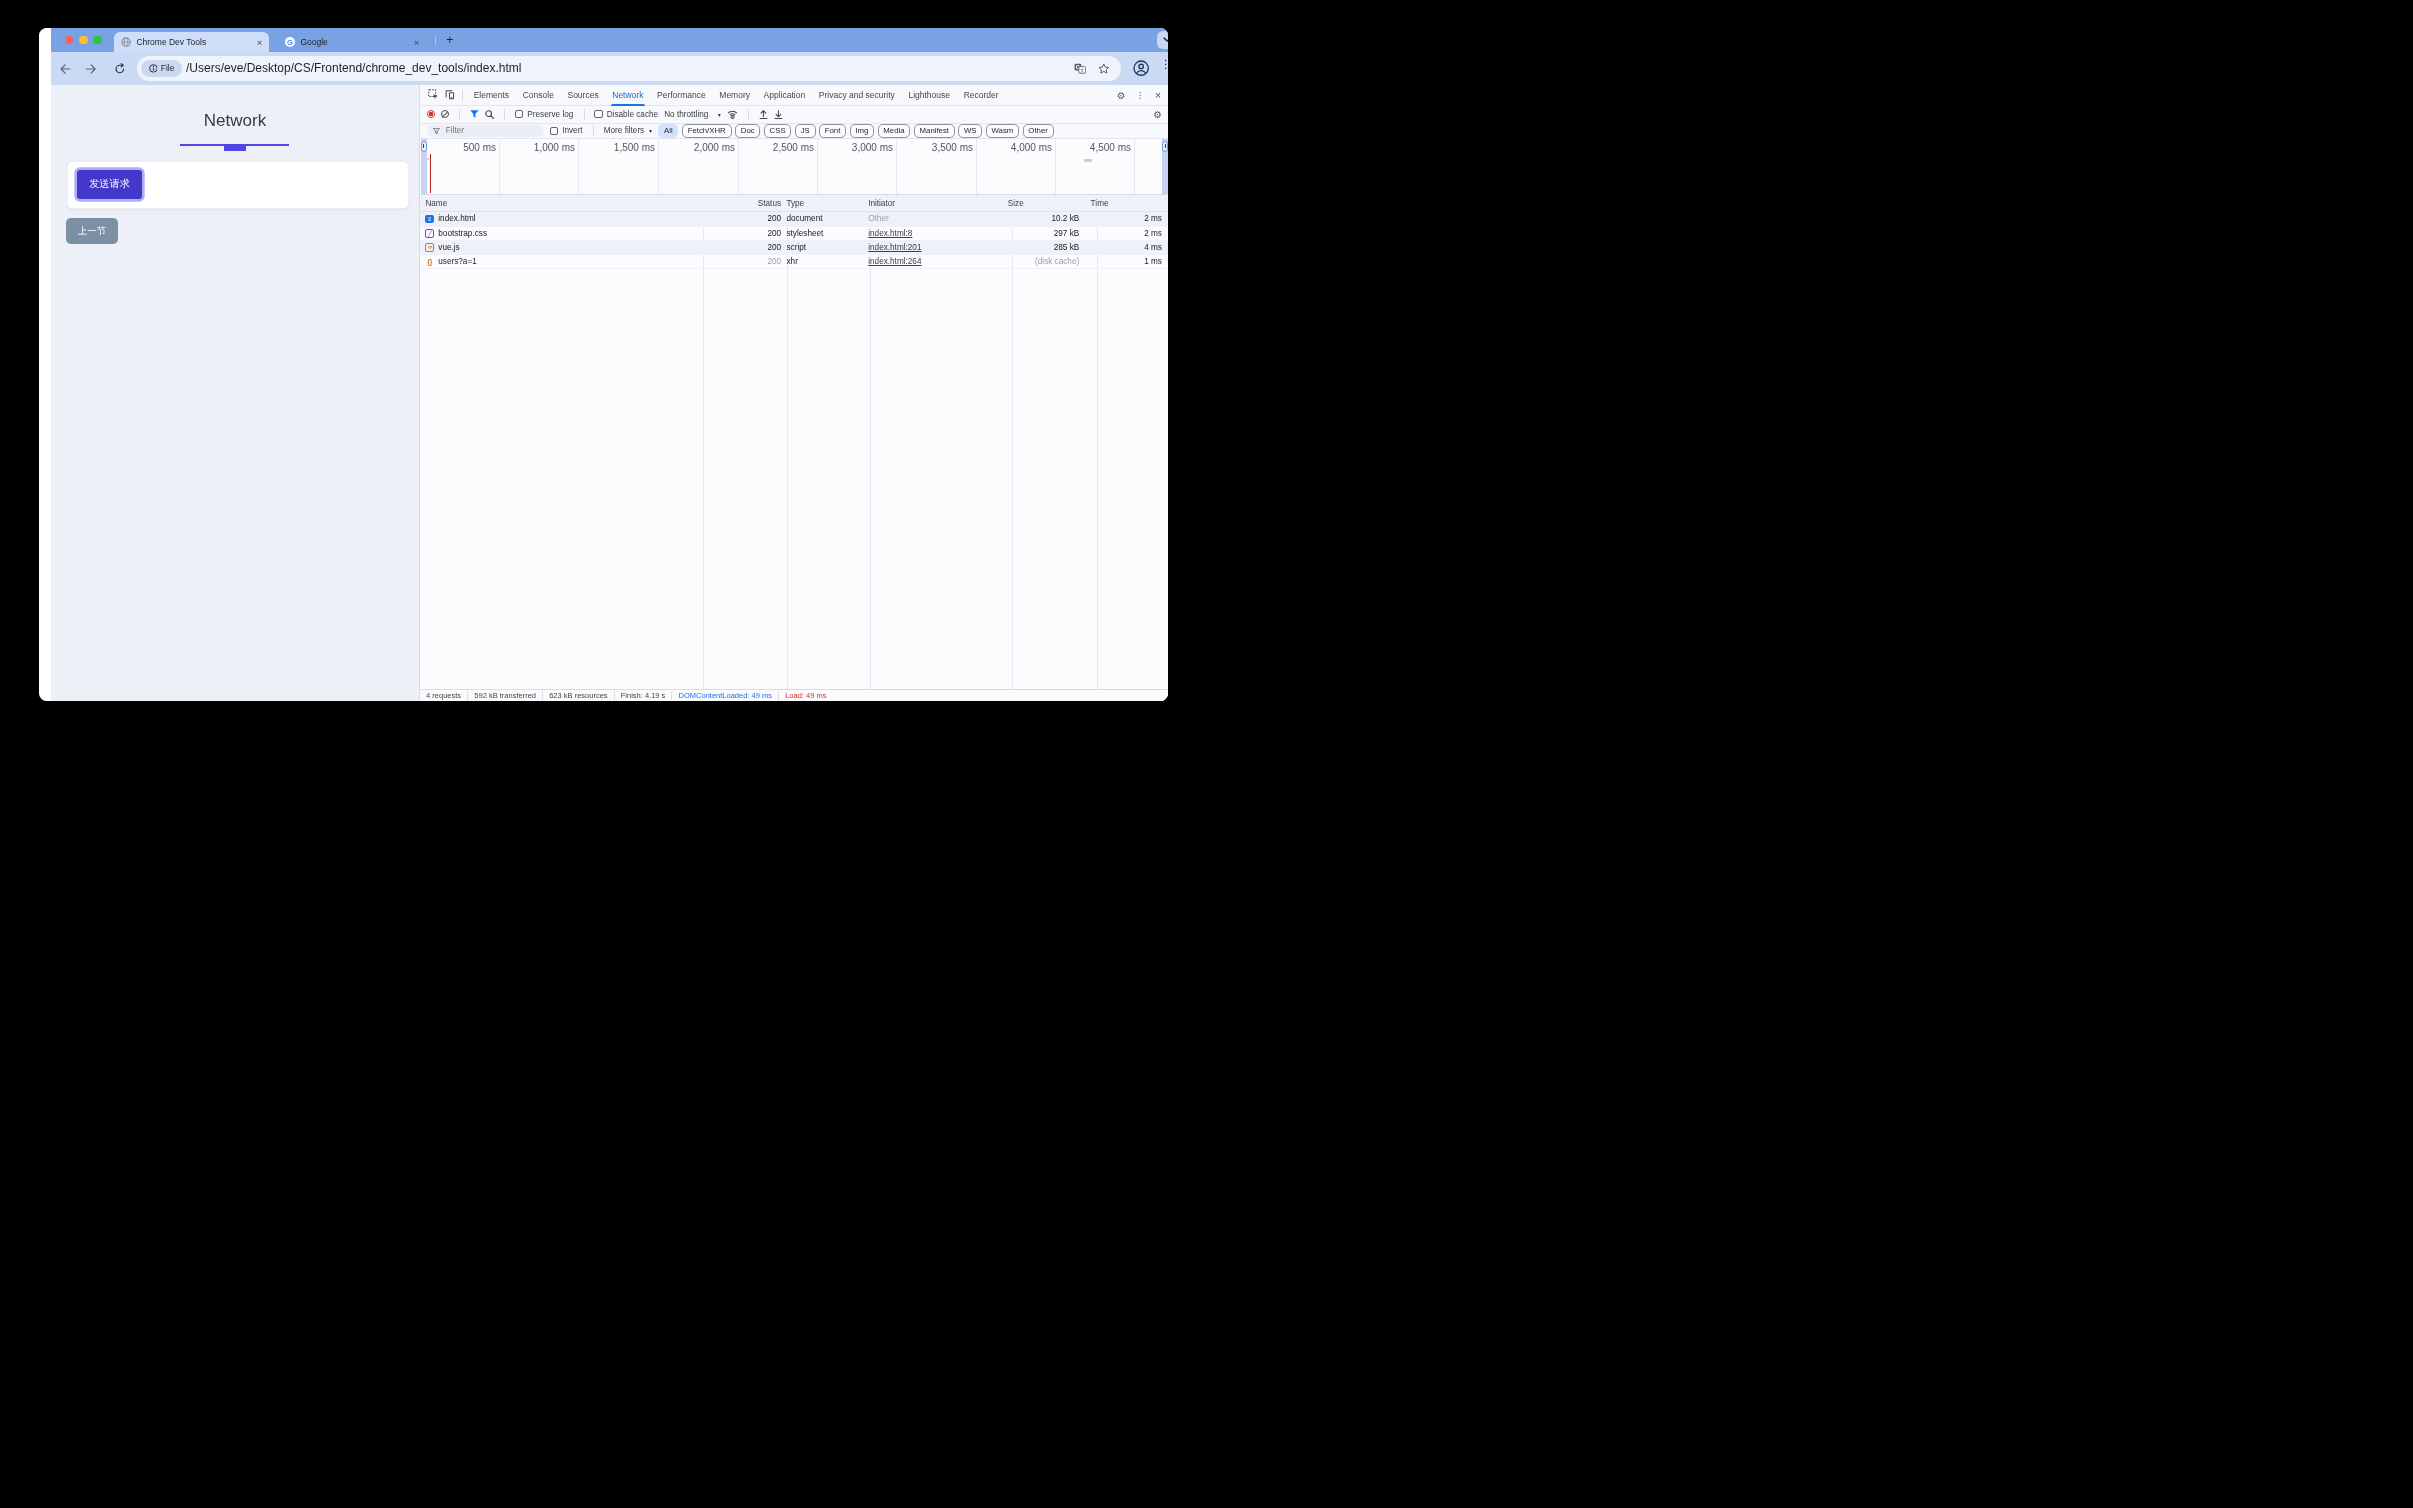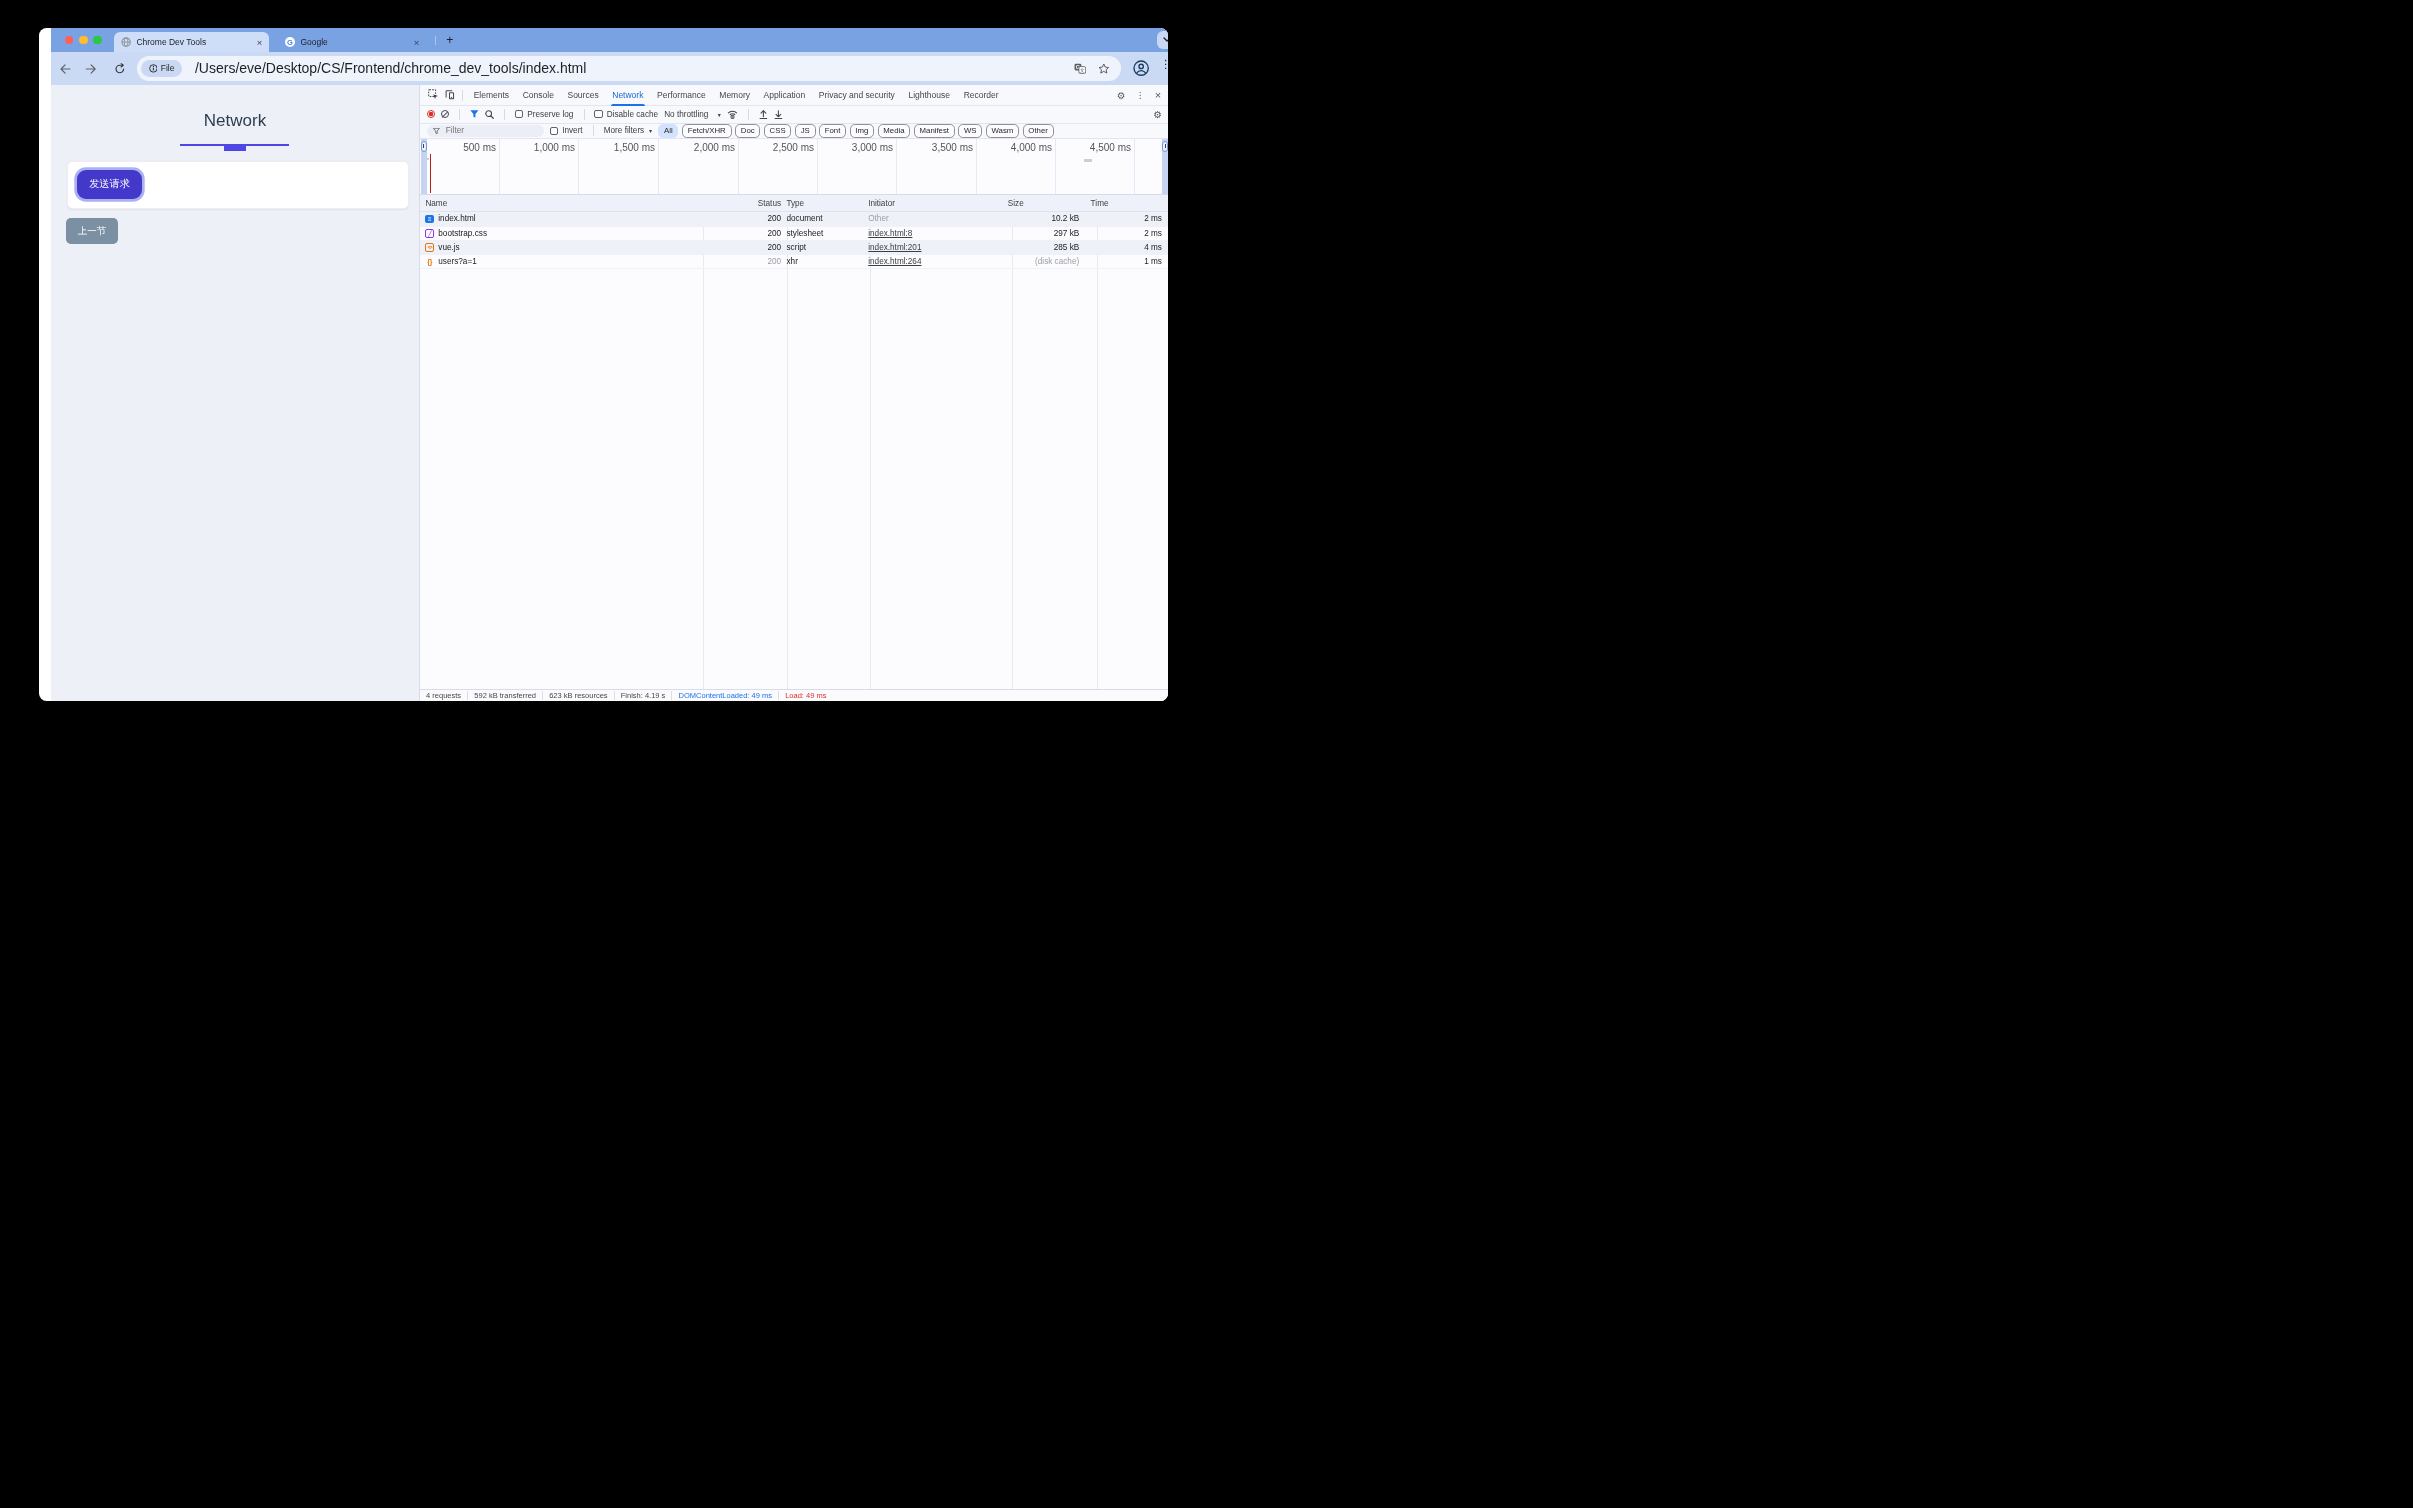--- a/index.html
+++ b/index.html
@@ -25,32 +25,32 @@
   .tab .title { margin-left:5.4px; white-space:nowrap; overflow:hidden; }
   .tab .close { margin-left:auto; font-size:9.5px; color:#3b3e44; }
   .tab-divider { position:absolute; left:384px; top:7.5px; width:0.7px; height:9.5px; background:#aec4ec; }
   .newtab { position:absolute; left:390px; top:2.7px; width:17.7px; height:17.7px; display:flex; align-items:center; justify-content:center; font-size:12.2px; color:#1d1f23; }
   .tabsearch { position:absolute; left:1106px; top:2.7px; width:20px; height:18.4px; border-radius:6.1px; background:#c7d7f4; display:flex; align-items:center; justify-content:center; }
   
   .btoolbar { height:33px; background:#cadaf5; position:relative; flex:none; }
   .nav-ic { position:absolute; top:50%; transform:translateY(-50%); }
   .urlbar { position:absolute; left:86px; top:4.1px; width:984px; height:24.5px; border-radius:12.2px; background:#eff3fc; display:flex; align-items:center; }
   .filechip { margin-left:4.1px; height:17.7px; border-radius:8.8px; background:#cbd8f3; display:flex; align-items:center; gap:3.4px; padding:0 7.5px; font-size:8.5px; color:#1f2023; }
-  .urltext { margin-left:13px; font-size:14px; color:#1f2023; }
+  .urltext { margin-left:4px; font-size:12px; color:#1f2023; }
   .pill-right { margin-left:auto; display:flex; gap:12.2px; padding-right:11px; align-items:center; }
   .avatar-wrap { position:absolute; left:1082px; top:8.2px; }
   .menu-dots { position:absolute; left:1109px; top:5.4px; font-size:11.6px; color:#1c2430; }
   
   .content { flex:1; display:flex; min-height:0; }
   .page { width:368px; background:#edf0f6; position:relative; flex:none; }
   .page-title { position:absolute; top:26px; left:0; right:0; text-align:center; font-size:17px; font-weight:500; color:#2e3d4e; }
   .page-line { position:absolute; top:59px; left:129px; width:109px; height:2px; background:#4f46e5; }
   .page-line-square { position:absolute; top:59px; left:173px; width:22px; height:6.8px; background:#4f46e5; }
   .card { position:absolute; left:15.6px; top:76px; width:342px; height:48px; background:#fff; border:0.7px solid #eceef2; border-radius:5.4px; box-shadow:0 0.7px 1.4px rgba(60,64,80,.08); }
-  .send-btn { position:absolute; left:26px; top:85px; width:65px; height:28.6px; background:#4338ca; border-radius:9px; box-shadow:0 0 0 2.7px #a9b1f3; color:#fff; font-size:10.2px; display:flex; align-items:center; justify-content:center; }
+  .send-btn { position:absolute; left:26px; top:85px; width:65px; height:28.6px; background:#4338ca; border-radius:3px; box-shadow:0 0 0 2.7px #a9b1f3; color:#fff; font-size:10.2px; display:flex; align-items:center; justify-content:center; }
   .prev-btn { position:absolute; left:15px; top:133px; width:52px; height:26px; background:#7b90a3; border-radius:4.8px; color:#fff; font-size:9.5px; display:flex; align-items:center; justify-content:center; }
   
   .devtools { flex:1; background:#fcfcff; border-left:0.7px solid #d9dce8; display:flex; flex-direction:column; min-width:0; }
   .dt-tabbar { height:21px; flex:none; display:flex; align-items:center; background:#f8f9fc; border-bottom:0.7px solid #e3e6f0; padding:0 6.8px 0 5.4px; font-size:8.5px; color:#45474d; }
   .dt-ic { display:flex; align-items:center; justify-content:center; width:16.3px; height:16.3px; flex:none; }
   .dt-vdiv { width:0.7px; height:11px; background:#d7dae4; margin:0 4.1px; flex:none; }
   .dt-tab { padding:0 6.8px; height:21px; display:flex; align-items:center; position:relative; white-space:nowrap; }
   .dt-tab.active { color:#1967d2; }
   .dt-tab.active::after { content:""; position:absolute; left:5.4px; right:5.4px; bottom:0; height:2px; background:#1a73e8; border-radius:2px 2px 0 0; }
   .dt-corner { margin-left:auto; display:flex; align-items:center; gap:10.2px; color:#55575c; }

